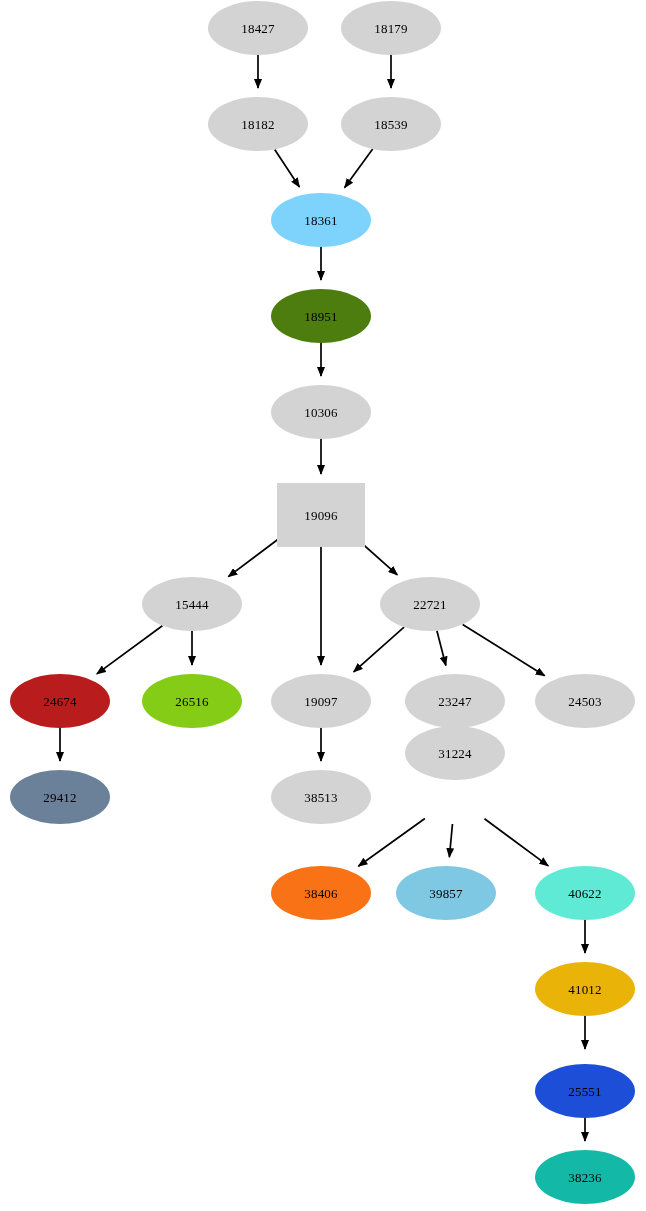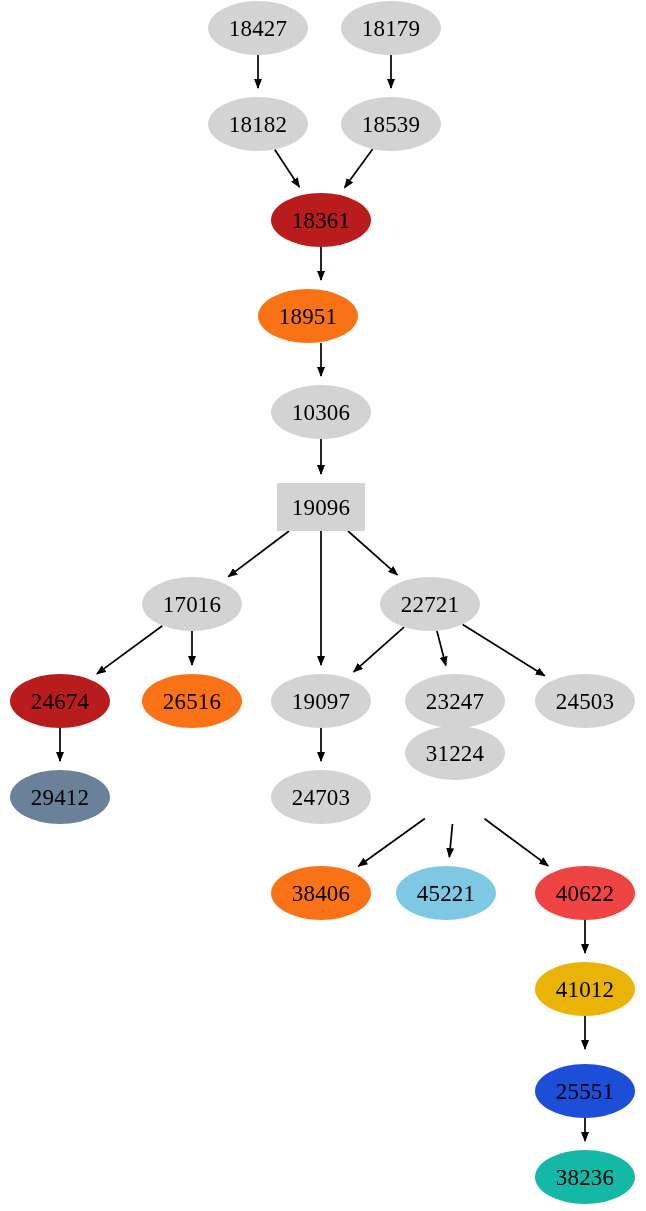--- a/index.html
+++ b/index.html
@@ -25,21 +25,21 @@
     height: 1211px;
   }
   .node {
     position: absolute;
     display: flex;
     align-items: center;
     justify-content: center;
     box-sizing: border-box;
     color: #000000;
     font-family: "Liberation Serif", "DejaVu Serif", serif;
-    font-size: 23px;
+    font-size: 13px;
     line-height: 1;
     letter-spacing: 0.2px;
     white-space: nowrap;
     user-select: none;
   }
   .node.ellipse {
     border-radius: 50%;
   }
   .node.box {
     border-radius: 0;
@@ -91,69 +91,69 @@
       </div>
       <div class="node ellipse" style="left: 341px; top: 1px; width: 100px; height: 54px; background: rgb(211, 211, 211);">
         <span class="node-label">18179</span>
       </div>
       <div class="node ellipse" style="left: 208px; top: 97px; width: 100px; height: 54px; background: rgb(211, 211, 211);">
         <span class="node-label">18182</span>
       </div>
       <div class="node ellipse" style="left: 341px; top: 97px; width: 100px; height: 54px; background: rgb(211, 211, 211);">
         <span class="node-label">18539</span>
       </div>
-      <div class="node ellipse" style="left: 271px; top: 193px; width: 100px; height: 54px; background: #b91c1c;">
+      <div class="node ellipse" style="left: 271px; top: 193px; width: 100px; height: 54px; background: #7dd3fc;">
         <span class="node-label">18361</span>
       </div>
-      <div class="node ellipse" style="left: 258px; top: 289px; width: 100px; height: 54px; background: #f97316;">
+      <div class="node ellipse" style="left: 271px; top: 289px; width: 100px; height: 54px; background: #4d7c0f;">
         <span class="node-label">18951</span>
       </div>
       <div class="node ellipse" style="left: 271px; top: 385px; width: 100px; height: 54px; background: rgb(211, 211, 211);">
         <span class="node-label">10306</span>
       </div>
-      <div class="node box" style="left: 277px; top: 483px; width: 88px; height: 48px; background: rgb(211, 211, 211);">
+      <div class="node box" style="left: 277px; top: 483px; width: 88px; height: 64px; background: rgb(211, 211, 211);">
         <span class="node-label">19096</span>
       </div>
       <div class="node ellipse" style="left: 142px; top: 577px; width: 100px; height: 54px; background: rgb(211, 211, 211);">
-        <span class="node-label">17016</span>
+        <span class="node-label">15444</span>
       </div>
       <div class="node ellipse" style="left: 380px; top: 577px; width: 100px; height: 54px; background: rgb(211, 211, 211);">
         <span class="node-label">22721</span>
       </div>
       <div class="node ellipse" style="left: 10px; top: 674px; width: 100px; height: 54px; background: #b91c1c;">
         <span class="node-label">24674</span>
       </div>
-      <div class="node ellipse" style="left: 142px; top: 674px; width: 100px; height: 54px; background: #f97316;">
+      <div class="node ellipse" style="left: 142px; top: 674px; width: 100px; height: 54px; background: #84cc16;">
         <span class="node-label">26516</span>
       </div>
       <div class="node ellipse" style="left: 271px; top: 674px; width: 100px; height: 54px; background: rgb(211, 211, 211);">
         <span class="node-label">19097</span>
       </div>
       <div class="node ellipse" style="left: 405px; top: 674px; width: 100px; height: 54px; background: rgb(211, 211, 211);">
         <span class="node-label">23247</span>
       </div>
       <div class="node ellipse" style="left: 535px; top: 674px; width: 100px; height: 54px; background: rgb(211, 211, 211); text-align: center;">
         <span class="node-label">24503</span>
       </div>
       <div class="node ellipse" style="left: 10px; top: 770px; width: 100px; height: 54px; background: rgb(107, 128, 153);">
         <span class="node-label">29412</span>
       </div>
       <div class="node ellipse" style="left: 271px; top: 770px; width: 100px; height: 54px; background: rgb(211, 211, 211);">
-        <span class="node-label">24703</span>
+        <span class="node-label">38513</span>
       </div>
       <div class="node ellipse" style="left: 405px; top: 726px; width: 100px; height: 54px; background: rgb(211, 211, 211);">
         <span class="node-label">31224</span>
       </div>
       <div class="node ellipse" style="left: 271px; top: 866px; width: 100px; height: 54px; background: #f97316;">
         <span class="node-label">38406</span>
       </div>
       <div class="node ellipse" style="left: 396px; top: 866px; width: 100px; height: 54px; background: rgb(127, 200, 227);">
-        <span class="node-label">45221</span>
+        <span class="node-label">39857</span>
       </div>
-      <div class="node ellipse" style="left: 535px; top: 866px; width: 100px; height: 54px; background: #ef4444;">
+      <div class="node ellipse" style="left: 535px; top: 866px; width: 100px; height: 54px; background: #5eead4;">
         <span class="node-label">40622</span>
       </div>
       <div class="node ellipse" style="left: 535px; top: 962px; width: 100px; height: 54px; background: #eab308;">
         <span class="node-label">41012</span>
       </div>
       <div class="node ellipse" style="left: 535px; top: 1064px; width: 100px; height: 54px; background: #1d4ed8;">
         <span class="node-label">25551</span>
       </div>
       <div class="node ellipse" style="left: 535px; top: 1150px; width: 100px; height: 54px; background: #14b8a6;">
         <span class="node-label">38236</span>

